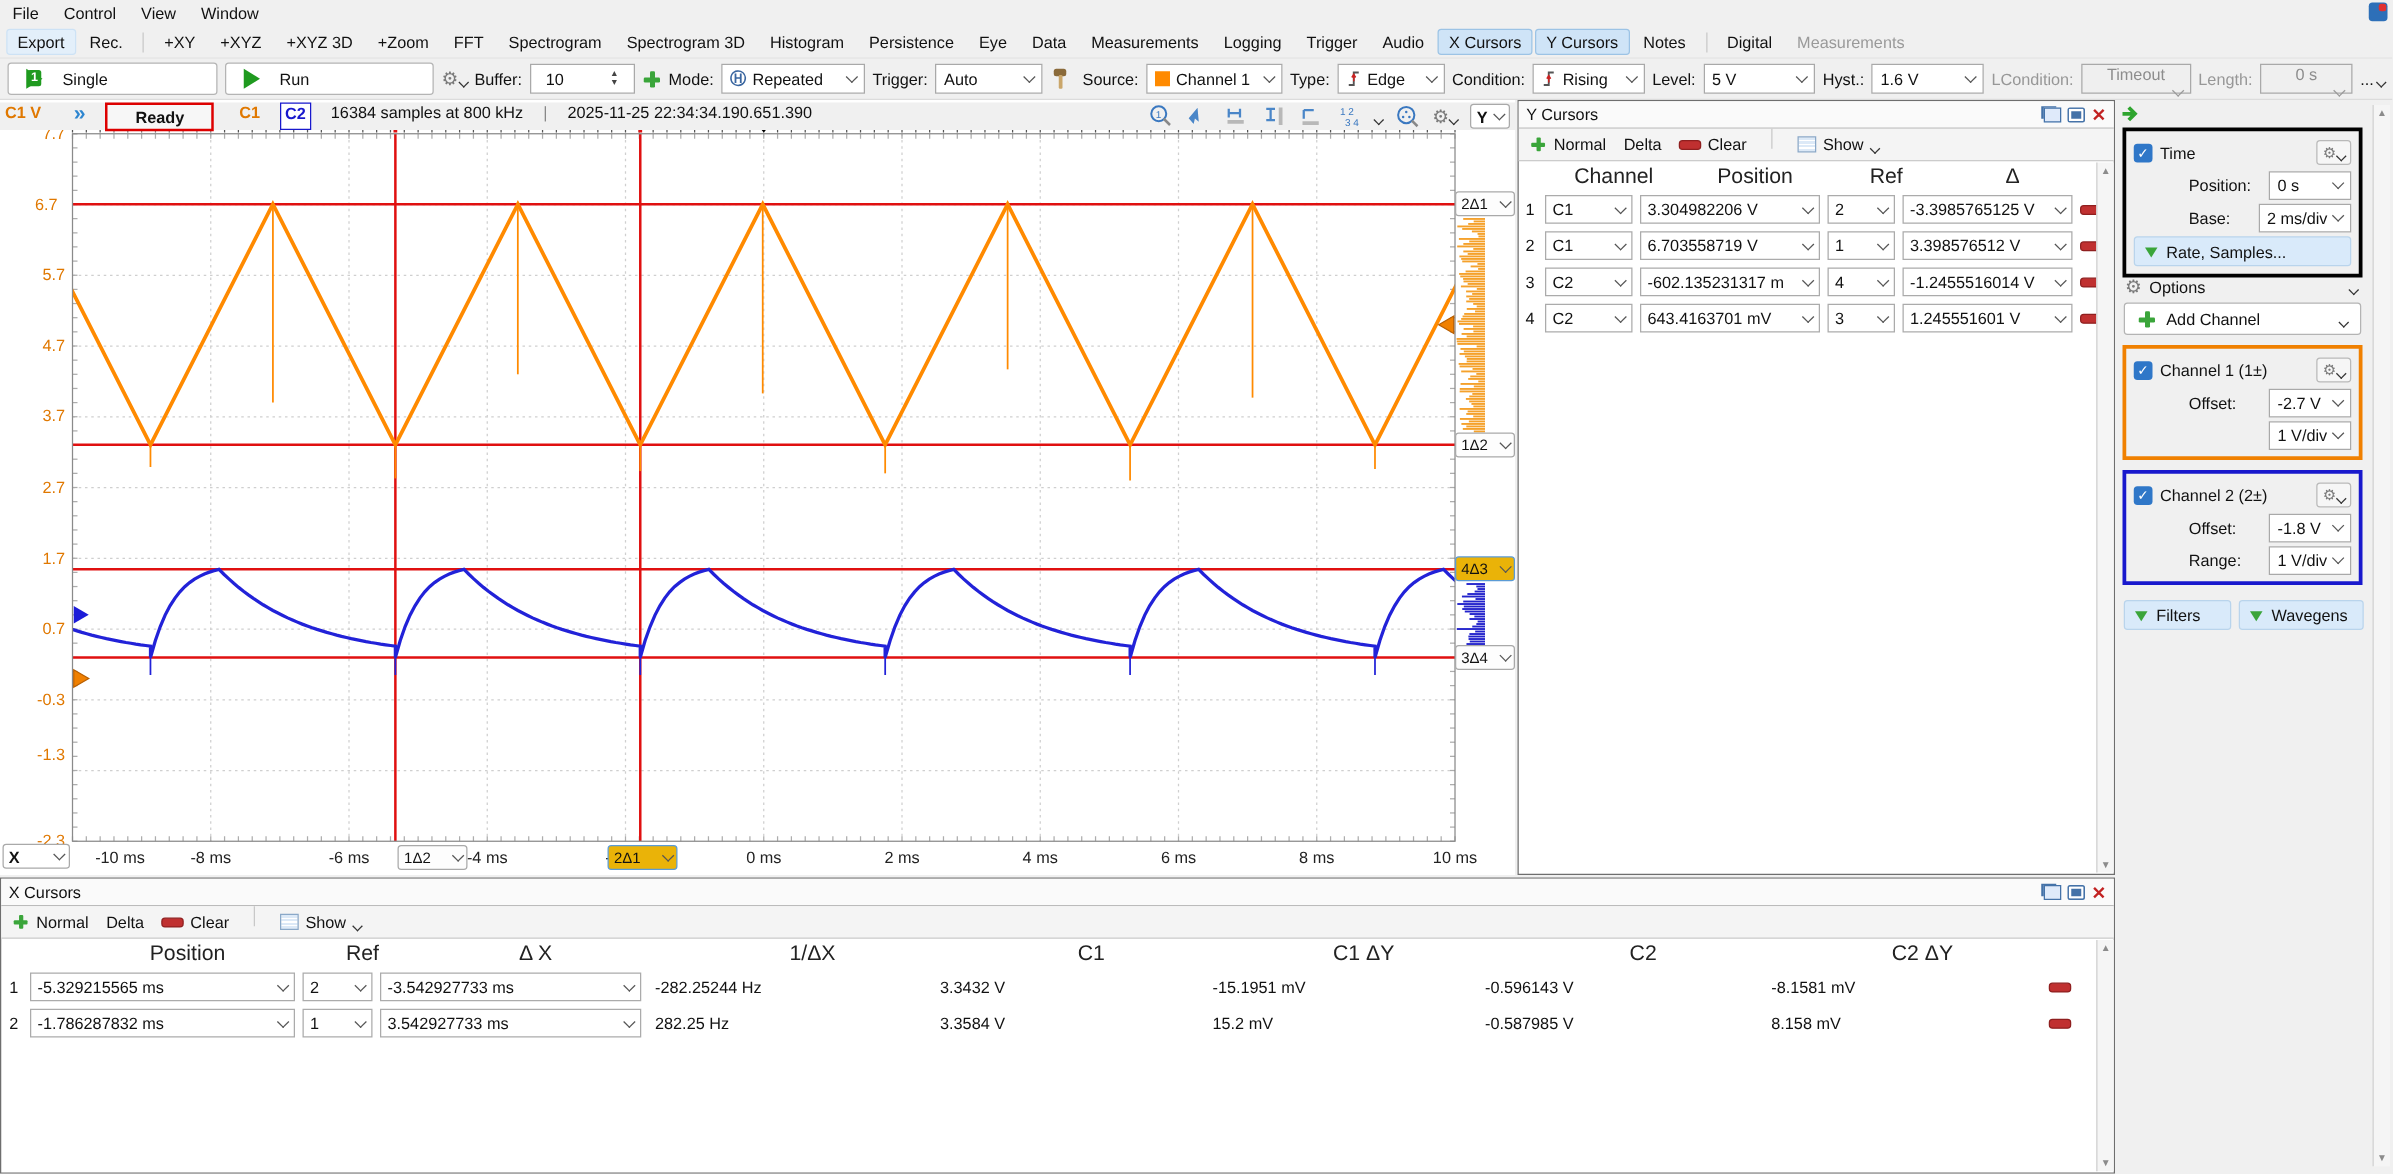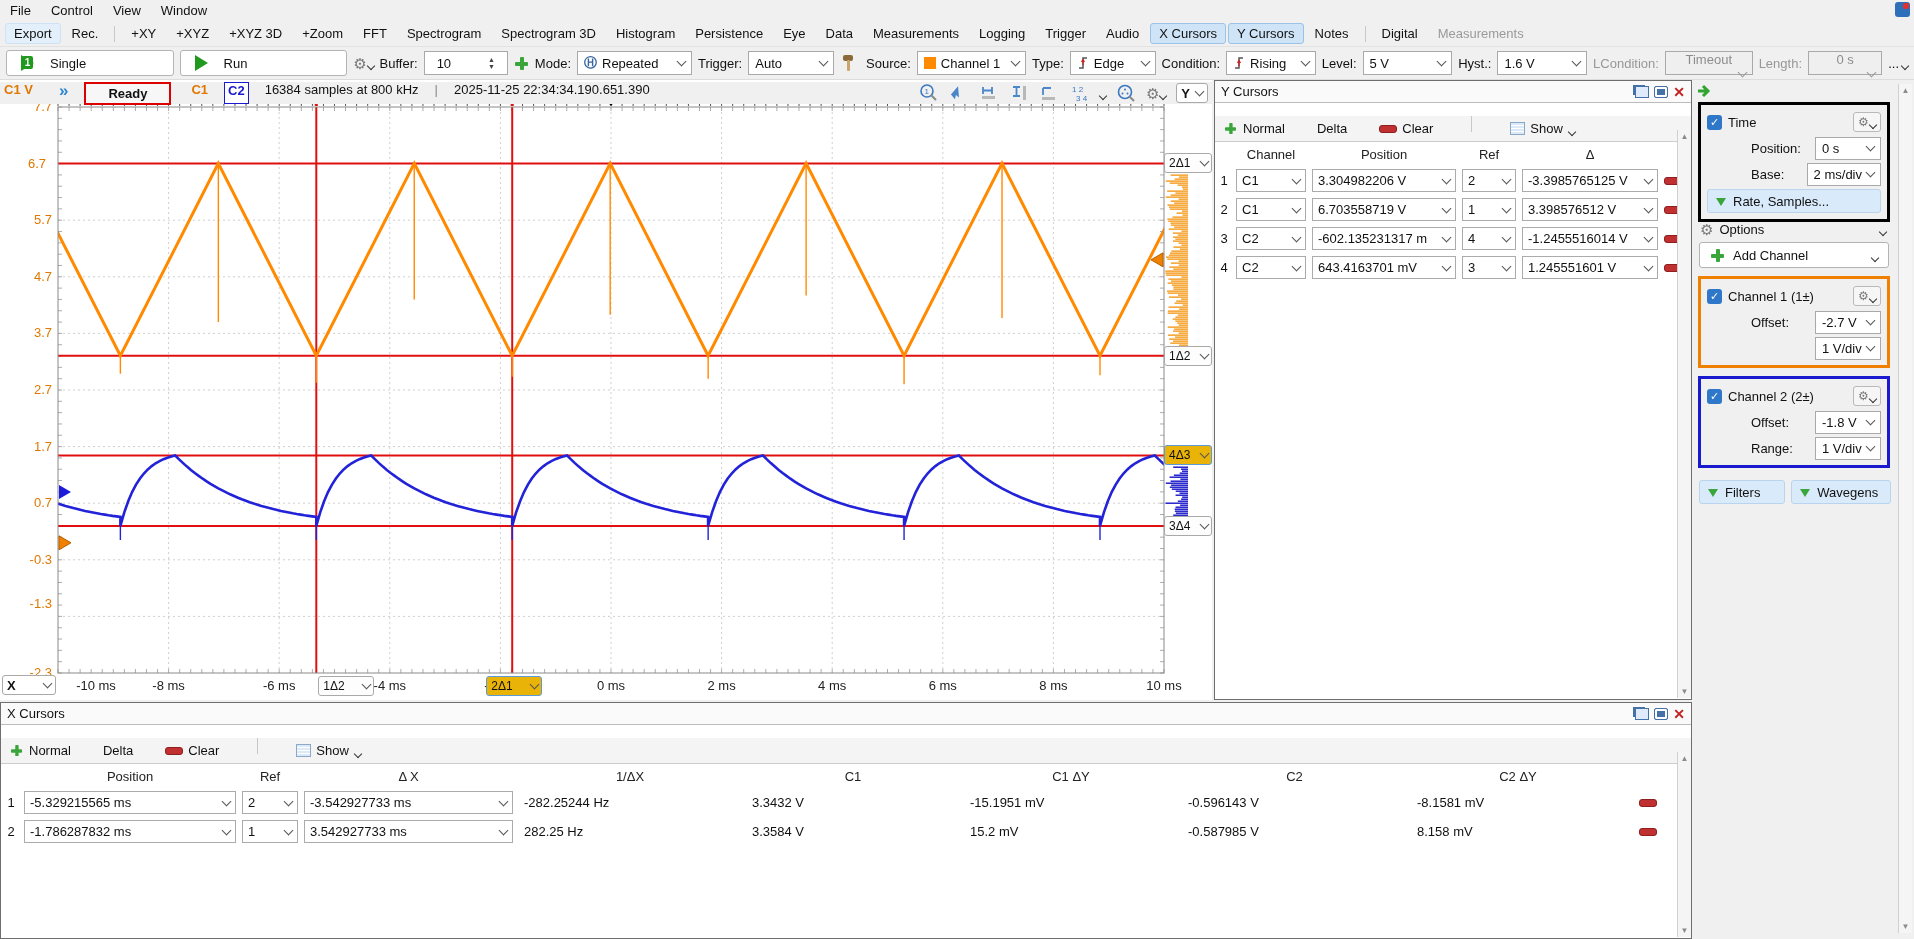--- a/index.html
+++ b/index.html
@@ -55,25 +55,25 @@
   .dbox .chev{margin-right:3px;}
   .dbox.sel{background:#eab308;border-color:#5b9bd5;}
   .axisbtn{position:absolute;background:#fff;border:1px solid #a9a9a9;border-radius:3px;height:20px;display:flex;align-items:center;font-weight:bold;z-index:6;padding:0 4px;gap:4px;box-sizing:border-box;}
   
   .panel{background:#fff;border:1px solid #6e6e6e;box-sizing:border-box;}
   .ptitle{height:22px;background:#fafafa;border-bottom:1px solid #bbb;display:flex;align-items:center;padding:0 6px;box-sizing:border-box;}
   .wicons{margin-left:auto;display:flex;align-items:center;gap:5px;}
   .wrestore{width:12px;height:10px;border:1px solid #4472a8;background:#dfeafa;box-shadow:-3px -2px 0 -1px #4472a8;}
   .wmax{width:12px;height:10px;border:1px solid #4472a8;background:#4472a8;box-shadow:inset 0 0 0 2px #fff;border-radius:2px;}
   .wclose{color:#c22222;font-weight:bold;font-size:14px;line-height:1;}
-  .ptools{height:26px;background:#f4f4f4;border-bottom:1px solid #ccc;display:flex;gap:32px;padding:0 8px;box-sizing:border-box;margin-top:13px;}
+  .ptools{height:26px;background:#f4f4f4;border-bottom:1px solid #ccc;display:flex;gap:14px;padding:0 8px;box-sizing:border-box;}
   .tool{display:flex;align-items:center;gap:5px;}
   .redbar{width:16px;height:6px;background:#c03030;border:1px solid #8f1f1f;border-radius:3px;}
   .listicon{width:13px;height:11px;border:1px solid #8aa8c8;background:repeating-linear-gradient(#dce9f7 0 2px,#fff 2px 3px);}
-  .thead{display:grid;align-items:center;height:24px;font-size:13px;color:#222;}
+  .thead{display:grid;align-items:center;height:24px;font-size:17px;color:#222;padding-left:20px;}
   .thead div{text-align:center;}
   .trow{display:grid;align-items:center;height:29px;}
   .cell{padding:0 3px;box-sizing:border-box;}
   .ccombo{border:1px solid #ababab;background:#fff;height:23px;display:flex;align-items:center;padding:0 5px;box-sizing:border-box;gap:4px;white-space:nowrap;overflow:hidden;}
   .plain{padding-left:8px;white-space:nowrap;}
   .rownum{text-align:center;}
   .vsb{position:absolute;width:14px;background:#f5f5f5;border-left:1px solid #d0d0d0;display:flex;flex-direction:column;align-items:center;justify-content:space-between;font-size:8px;color:#8b8b8b;padding:2px 0;box-sizing:border-box;}
   
   #sidebar{left:1694px;top:80px;width:220px;height:859px;background:#f0f0f0;}
   .sbox{position:absolute;left:4px;width:192px;background:#f0f0f0;box-sizing:border-box;padding:4px 6px;}

